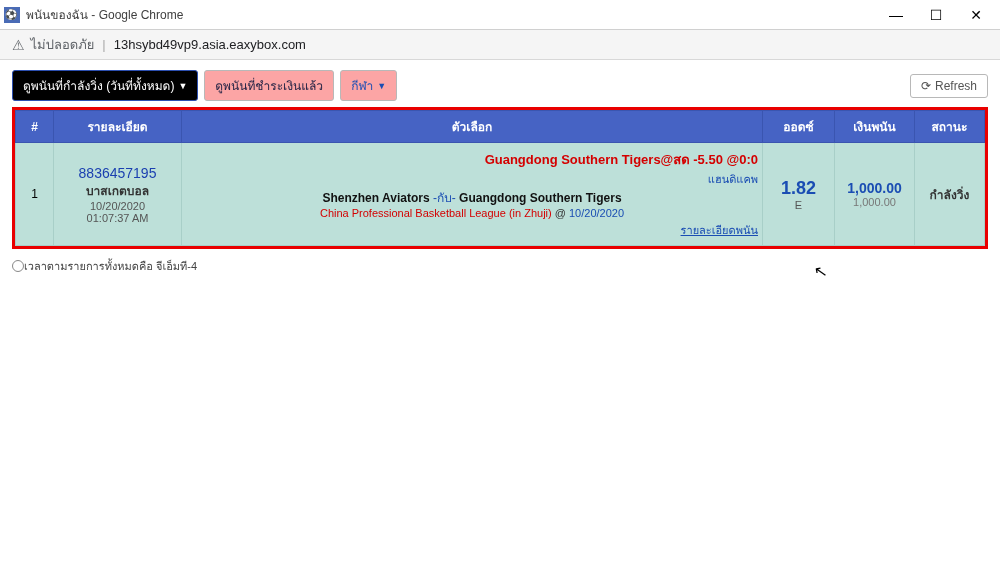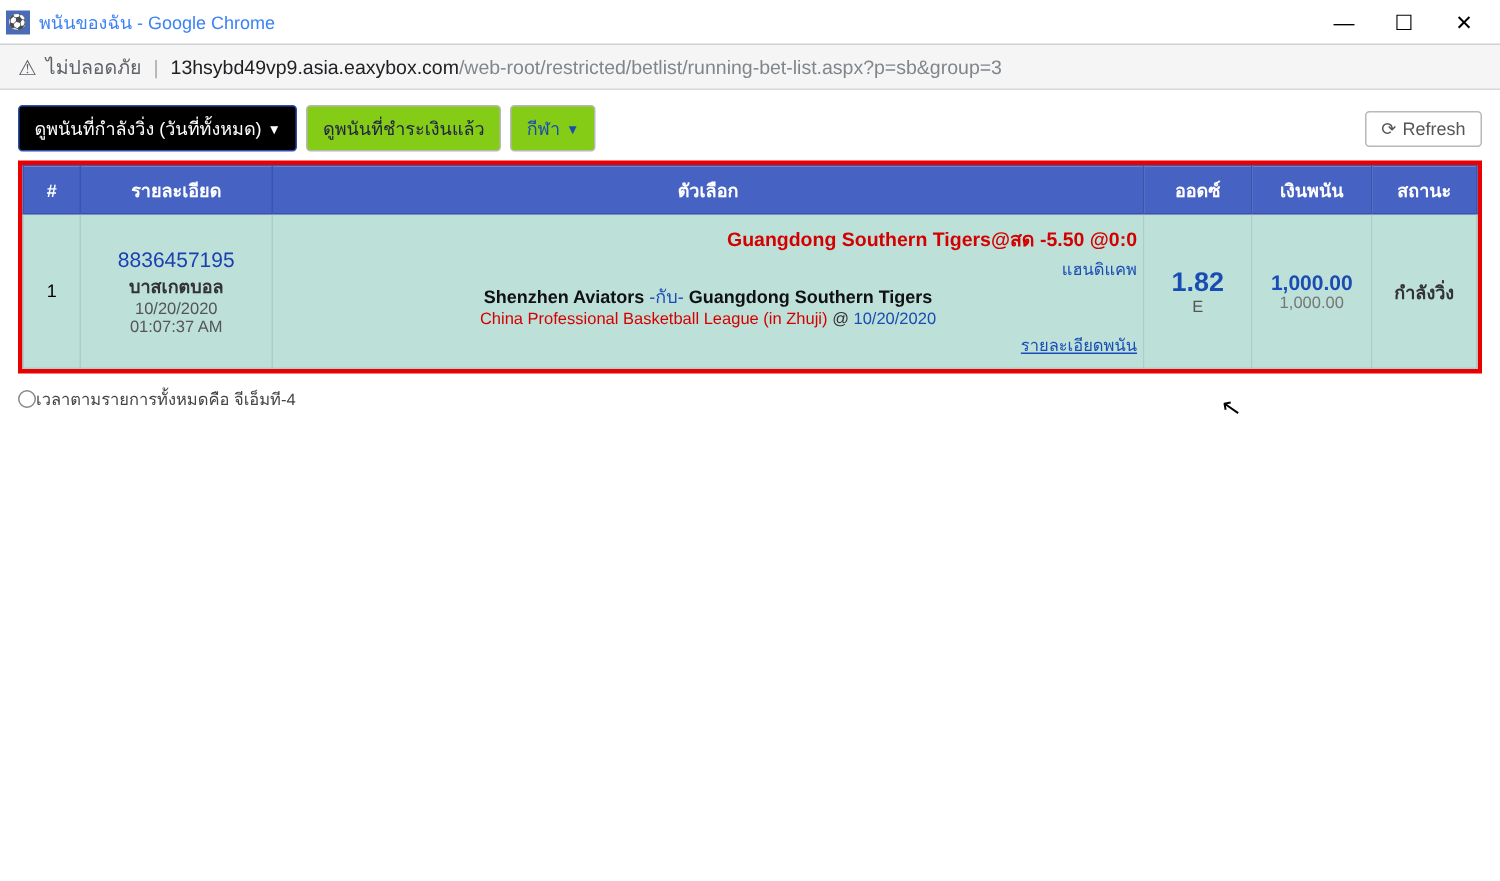--- a/index.html
+++ b/index.html
@@ -23,21 +23,21 @@
   width: 16px; height: 16px;
   background: #4a6bb5;
   display: inline-flex;
   align-items: center;
   justify-content: center;
   color: #fff;
   font-size: 10px;
   font-weight: bold;
   margin-right: 6px;
 }
-.titlebar .title { flex: 1; color: #3b82f6; font-size: 12px; }
+.titlebar .title { flex: 1; color: #404040; font-size: 12px; }
 .titlebar .win-controls { display: flex; }
 .titlebar .win-btn {
   width: 40px; height: 28px;
   display: flex; align-items: center; justify-content: center;
   font-size: 14px;
 }
 .addrbar {
   height: 30px;
   background: #f5f5f5;
   border-bottom: 1px solid #d8d8d8;
@@ -64,21 +64,21 @@
   gap: 6px;
   margin-bottom: 6px;
 }
 .page-title {
   color: #1a4db3;
   font-weight: bold;
   font-size: 14px;
   margin-right: 10px;
 }
 .tab-btn {
-  background: #84cc16;
+  background: #fca5a5;
   border: 1px solid #b8b8b8;
   padding: 5px 10px;
   border-radius: 3px;
   font-size: 12px;
   display: flex;
   align-items: center;
   gap: 4px;
   color: #224;
 }
 .tab-btn.active {
@@ -181,21 +181,20 @@
     <div class="win-btn">☐</div>
     <div class="win-btn">✕</div>
   </div>
 </div>
 
 <div class="addrbar">
   <span class="warn-icon">⚠</span>
   <span>ไม่ปลอดภัย</span>
   <span class="sep">|</span>
   <span class="url-dark">13hsybd49vp9.asia.eaxybox.com</span>
-    <span class="url-light">/web-root/restricted/betlist/running-bet-list.aspx?p=sb&amp;group=3</span>
 </div>
 
 <div class="content">
   <div class="tabbar">
     <button class="tab-btn active">
       <span>ดูพนันที่กำลังวิ่ง (วันที่ทั้งหมด)</span>
       <span class="caret">▼</span>
     </button>
     <button class="tab-btn">
       <span>ดูพนันที่ชำระเงินแล้ว</span>

